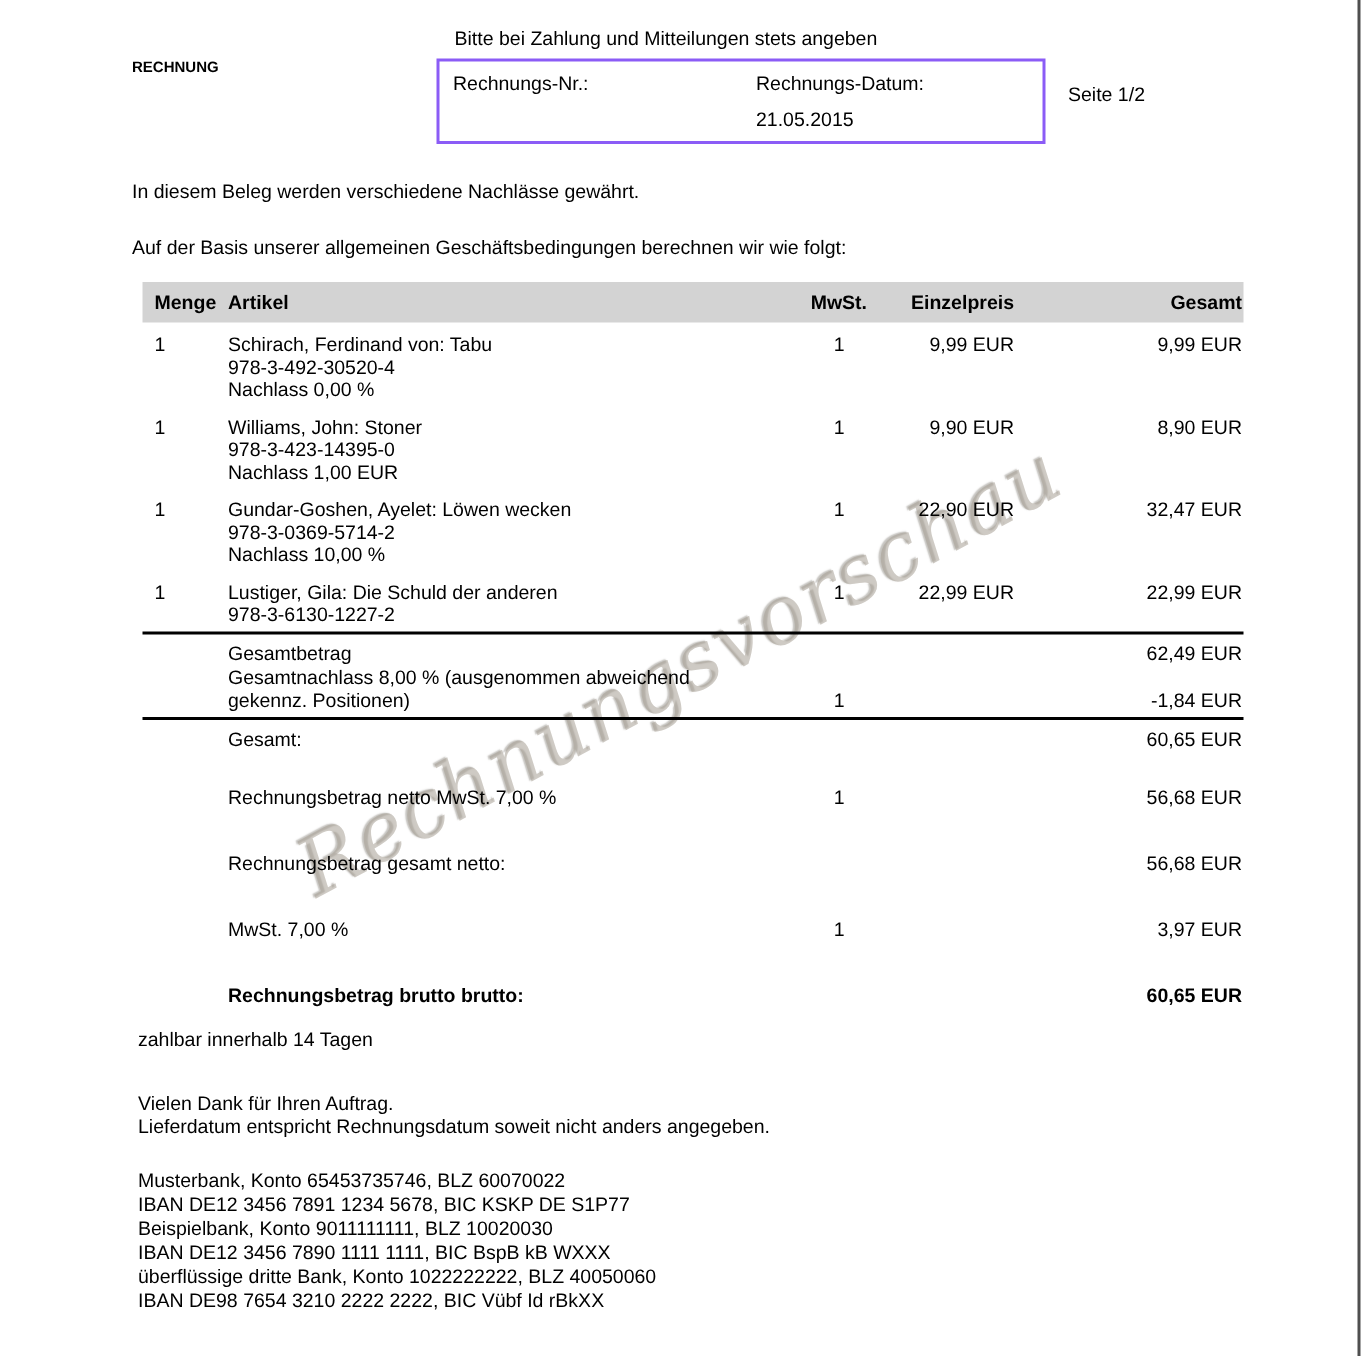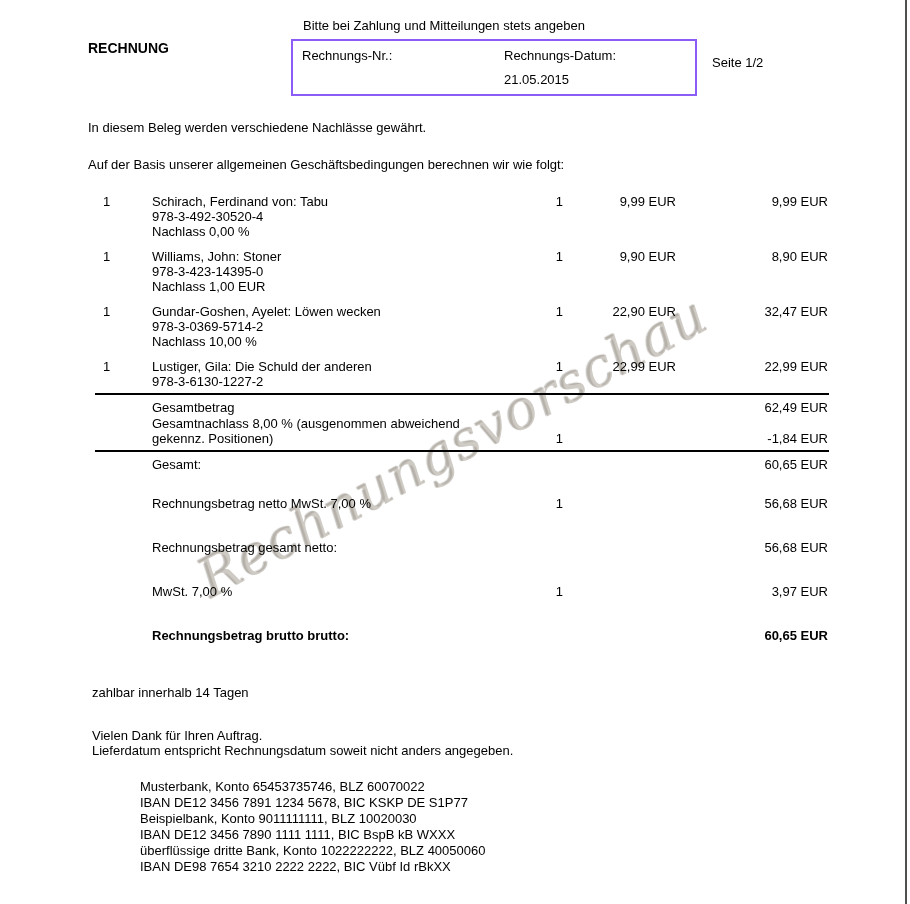--- a/index.html
+++ b/index.html
@@ -18,21 +18,21 @@
     font-family:"DejaVu Serif", serif; font-style:italic;
     font-size:54px; letter-spacing:1px;
     color:rgba(168,160,150,0.55);
     text-shadow:2px 2px 1px rgba(255,255,255,0.95), -1px -1px 1px rgba(110,104,96,0.40);
     z-index:0; pointer-events:none; white-space:nowrap;
   }
   .content { position:absolute; inset:0; z-index:1; }
 
   
   .header-note { left:303px; top:18px; }
-  .doc-title   { left:88px;  top:40px; font-weight:bold; font-size:14px; }
+  .doc-title   { left:88px;  top:40px; font-weight:bold; font-size:10px; }
   .info-box    { left:291px; top:39px; width:402px; height:53px; border:2px solid #8b5cf6; }
   .inv-no-label   { position:absolute; left:9px;   top:7px; }
   .inv-date-label { position:absolute; left:211px; top:7px; }
   .inv-date       { position:absolute; left:211px; top:31px; }
   .page-no     { left:712px; top:55px; }
 
   .intro1 { left:88px; top:120px; }
   .intro2 { left:88px; top:157px; }
 
   
@@ -61,21 +61,21 @@
   .sum-nachlass { margin-top:1px; align-items:end; }
   .sum-gesamt { margin-top:5px; }
   .sum-netto  { margin-top:24px; }
   .sum-netto2 { margin-top:29px; }
   .sum-mwst   { margin-top:29px; }
   .sum-brutto { margin-top:29px; font-weight:bold; }
 
   
   .terms { left:92px; top:685px; }
   .notes { left:92px; top:728px; line-height:15px; }
-  .bank  { left:92px; top:779px; line-height:16px;margin-left:48px; }
+  .bank  { left:92px; top:779px; line-height:16px; }
 
   .right-edge { position:absolute; left:905px; top:0; width:2px; height:904px; background:#4f4f4f; z-index:2; }
 </style>
 </head>
 <body>
 
 <div class="page">
 
   <div class="watermark">Rechnungsvorschau</div>
 
@@ -90,20 +90,27 @@
       <span class="inv-date">21.05.2015</span>
     </div>
 
     <div class="abs page-no">Seite 1/2</div>
 
     <div class="abs intro2">Auf der Basis unserer allgemeinen Geschäftsbedingungen berechnen wir wie folgt:</div>
     <div class="abs intro1">In diesem Beleg werden verschiedene Nachlässe gewährt.</div>
 
     <div class="abs doc-table">
 
+      <div class="row thead">
+        <div class="c-menge">Menge</div>
+        <div class="c-artikel">Artikel</div>
+        <div class="c-mwst">MwSt.</div>
+        <div class="c-unit">Einzelpreis</div>
+        <div class="c-total">Gesamt</div>
+      </div>
 
       <div class="row item">
         <div class="c-menge">1</div>
         <div class="c-artikel">
           <div>Schirach, Ferdinand von: Tabu</div>
           <div>978-3-492-30520-4</div>
           <div>Nachlass 0,00 %</div>
         </div>
         <div class="val-mwst">1</div>
         <div class="c-unit">9,99 EUR</div>

